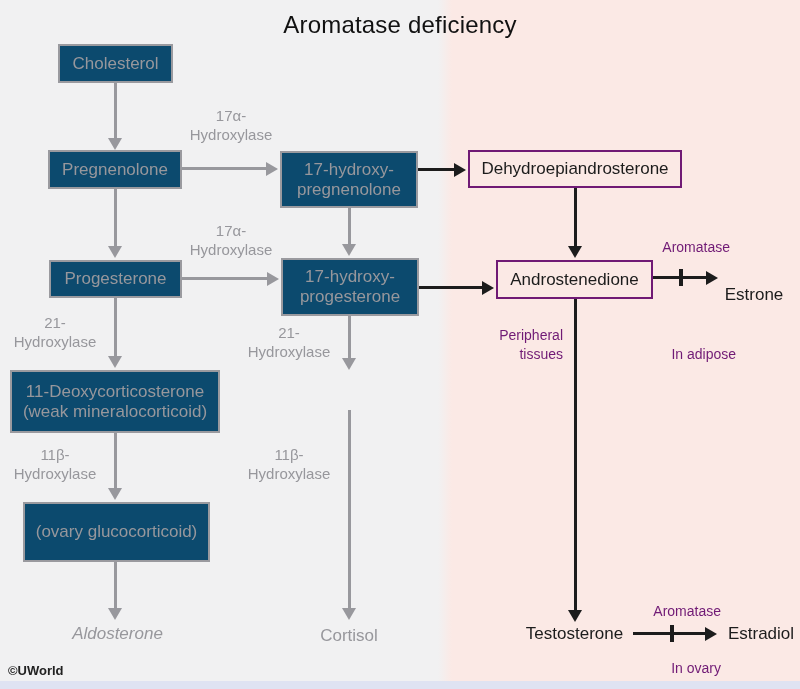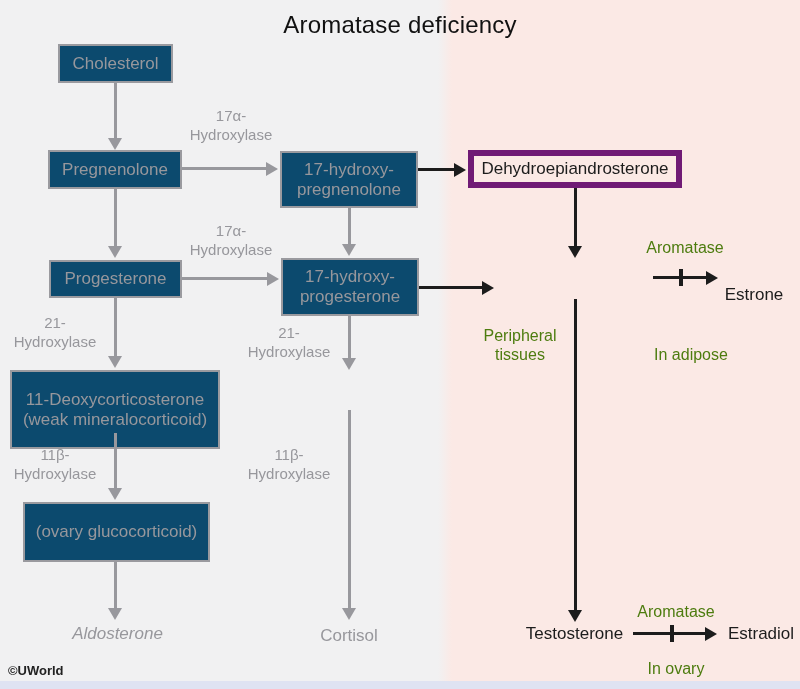--- a/index.html
+++ b/index.html
@@ -8,27 +8,27 @@
   .pink-region{position:absolute;left:438px;top:0;width:362px;height:682px;
           background:linear-gradient(to right,rgba(251,233,229,0) 0px,#fbe9e5 14px);}
   .footer-bar{position:absolute;left:0;top:681px;width:800px;height:8px;background:#dfe3f2;}
   .title{position:absolute;left:0;top:11px;width:800px;text-align:center;
          font-size:24px;font-weight:normal;color:#111;letter-spacing:.2px;}
   .watermark{position:absolute;left:8px;top:663px;font-size:13px;font-weight:700;color:#222;}
 
   .box{position:absolute;box-sizing:border-box;display:flex;flex-direction:column;
        align-items:center;justify-content:center;text-align:center;}
   .box.gray{border:2px solid #9a9a9f;color:#97979c;font-size:17px;line-height:20px;background:#0c4a6e;}
-  .box.black{border:6px solid #701a75;color:#1c1c1c;font-size:17px;background:#fbe9e5;}
+  .box.black{border:2px solid #701a75;color:#1c1c1c;font-size:17px;background:#fbe9e5;}
 
   .lbl{position:absolute;text-align:center;}
   .lbl.gray{color:#97979c;font-size:17px;}
   .lbl.black{color:#1c1c1c;font-size:17px;}
   .enz{position:absolute;text-align:center;color:#97979c;font-size:15px;line-height:19px;}
-  .note{position:absolute;text-align:center;color:#4d7c0f;font-size:16px;line-height:19px;}
+  .note{position:absolute;text-align:right;color:#701a75;font-size:14px;line-height:19px;}
 
   .hline,.vline{position:absolute;}
   .hline{height:3px;}
   .vline{width:3px;}
   .g{background:#98989d;}
   .b{background:#1c1c1c;}
   .head{position:absolute;width:0;height:0;}
   .head.down.gh{border-left:7px solid transparent;border-right:7px solid transparent;border-top:12px solid #98989d;}
   .head.right.gh{border-top:7px solid transparent;border-bottom:7px solid transparent;border-left:12px solid #98989d;}
   .head.down.bh{border-left:7px solid transparent;border-right:7px solid transparent;border-top:12px solid #1c1c1c;}
@@ -52,30 +52,33 @@
     <span>Progesterone</span>
   </div>
   <div class="box gray" style="left:280px;top:151px;width:138px;height:57px;">
     <span>17-hydroxy-</span>
     <span>pregnenolone</span>
   </div>
   <div class="box gray" style="left:281px;top:258px;width:138px;height:58px;">
     <span>17-hydroxy-</span>
     <span>progesterone</span>
   </div>
-  <div class="box gray" style="left:10px;top:370px;width:210px;height:79px;">
+  <div class="box gray" style="left:10px;top:370px;width:210px;height:63px;">
     <span>11-Deoxycorticosterone</span>
     <span>(weak mineralocorticoid)</span>
   </div>
   <div class="box gray" style="left:23px;top:502px;width:187px;height:60px;">
     <span>(ovary glucocorticoid)</span>
   </div>
 
   <div class="box black" style="left:468px;top:150px;width:214px;height:38px;">
     <span>Dehydroepiandrosterone</span>
+  </div>
+  <div class="box black" style="left:496px;top:260px;width:157px;height:39px;">
+    <span>Androstenedione</span>
   </div>
 
   <div class="lbl gray" style="left:40px;top:624px;width:155px;font-style:italic;">Aldosterone</div>
   <div class="lbl gray" style="left:290px;top:626px;width:118px;">Cortisol</div>
   <div class="lbl black" style="left:512px;top:624px;width:125px;">Testosterone</div>
   <div class="lbl black" style="left:715px;top:285px;width:78px;">Estrone</div>
   <div class="lbl black" style="left:722px;top:624px;width:78px;">Estradiol</div>
 
   <div class="enz" style="left:185px;top:106px;width:92px;">
     <span>17α-</span><br>

